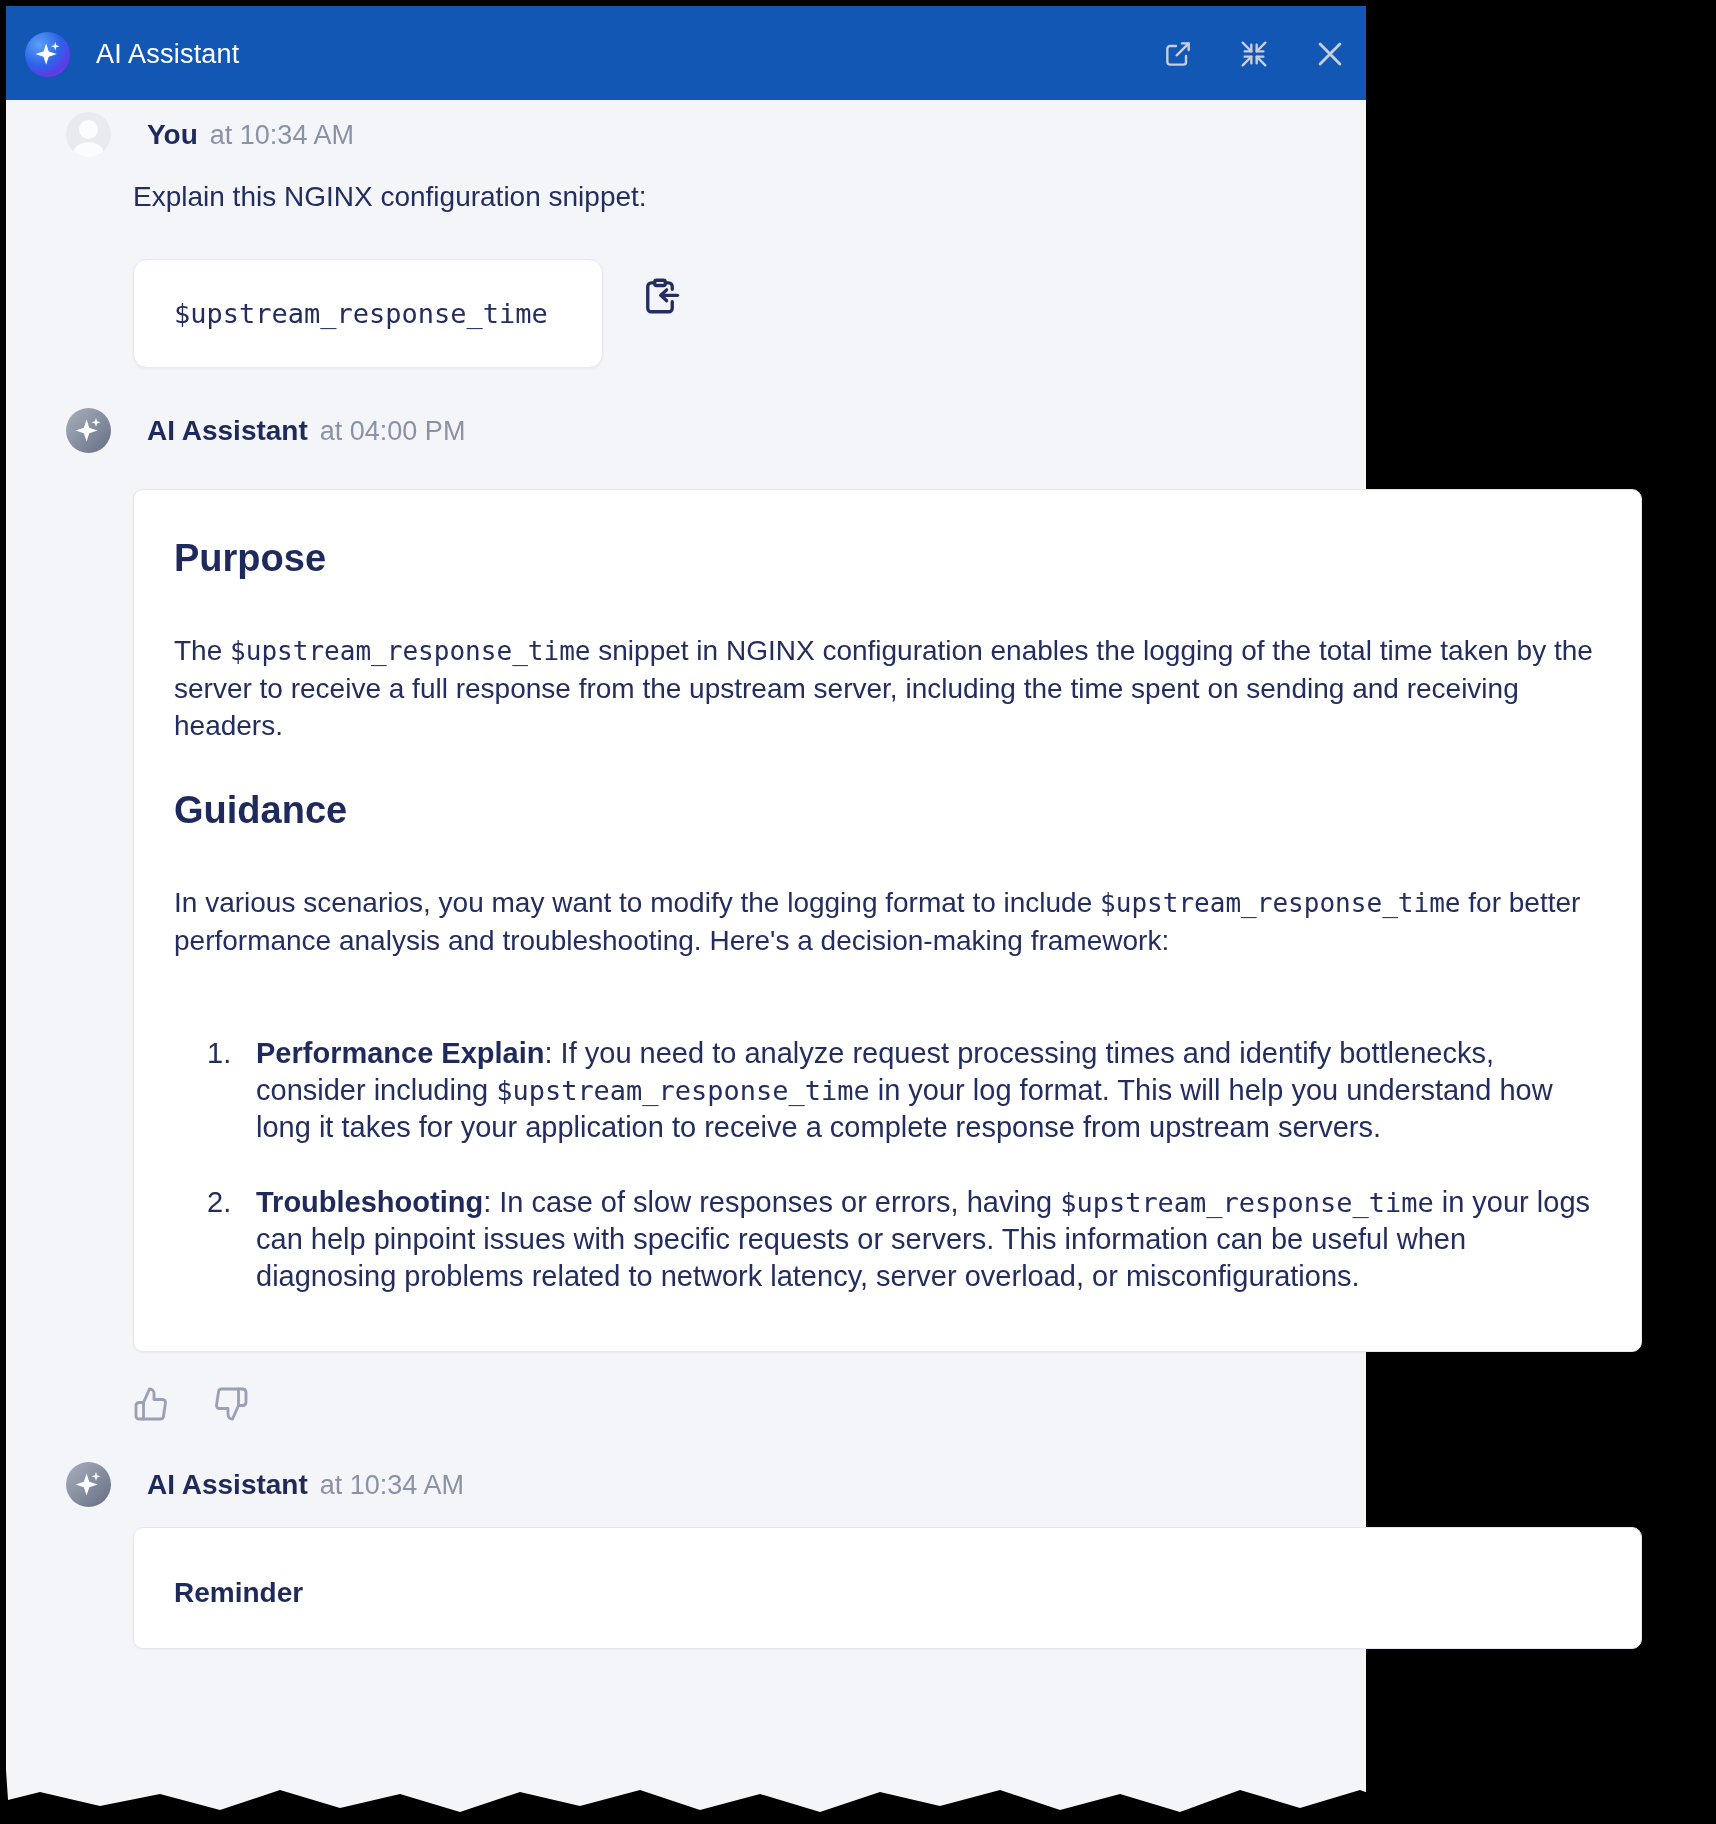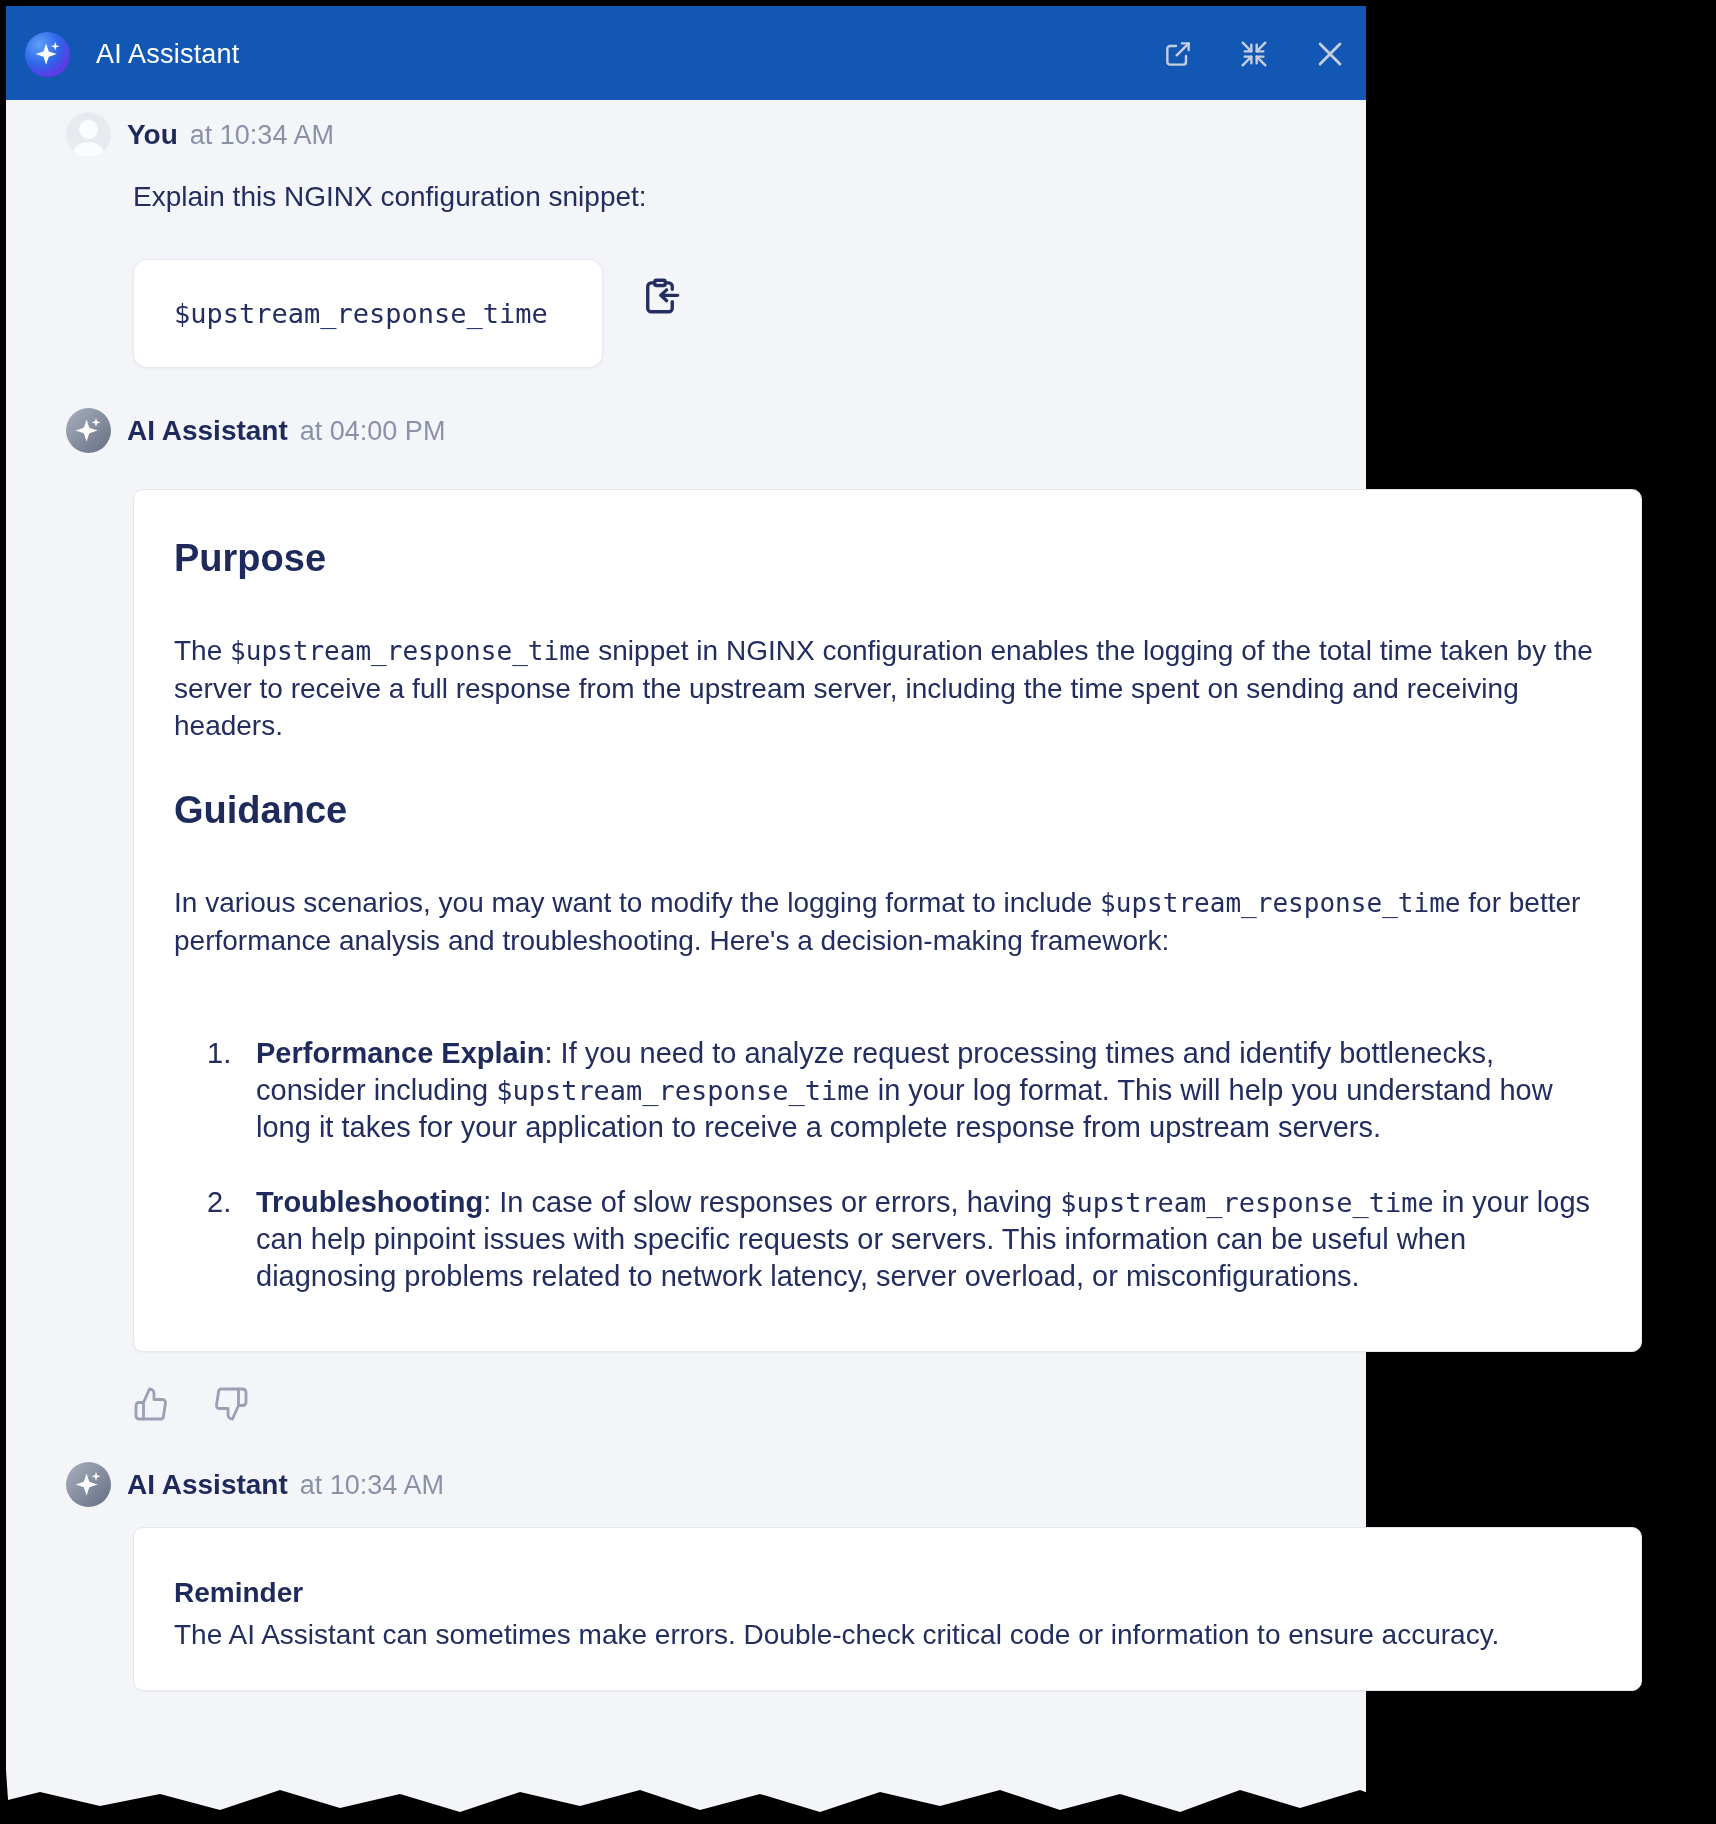--- a/index.html
+++ b/index.html
@@ -34,21 +34,21 @@
   }
   .titlebar-title { color:#FFFFFF; font-size:27px; font-weight:500; margin-left:26px; letter-spacing:.2px; }
   .titlebar-spacer { flex:1; }
   .tb-btn {
     background:none; border:none; width:32px; height:32px; padding:0; cursor:pointer;
     display:flex; align-items:center; justify-content:center; margin-left:44px;
   }
   .tb-btn svg { stroke:#C6CEDF; }
   
   .chat { padding:0 55px 0 66px; }
-  .msg-head { display:flex; align-items:center; gap:16px; }
+  .msg-head { display:flex; align-items:center; gap:36px; }
   .avatar { width:45px; height:45px; border-radius:50%; flex:none; }
   .avatar-you { background:#E8EAEF; position:relative; overflow:hidden; }
   .avatar-you::before {
     content:""; position:absolute; left:13px; top:8px; width:19px; height:19px;
     border-radius:50%; background:#FBFCFE;
   }
   .avatar-you::after {
     content:""; position:absolute; left:7px; top:30px; width:31px; height:24px;
     border-radius:50%; background:#FBFCFE;
   }
@@ -236,18 +236,17 @@
               <path d="M17.8 2.2 L18.6 4.9 L21.3 5.7 L18.6 6.5 L17.8 9.2 L17 6.5 L14.3 5.7 L17 4.9 Z"></path>
             </svg>
           </span>
         </div>
         <div>
           <span class="author">AI Assistant</span><span class="timestamp">at 10:34 AM</span>
         </div>
       </div>
       <div class="card reminder-card">
         <h3>Reminder</h3>
-        <p class="para">The AI Assistant can sometimes make errors. Double-check critical code or information to ensure accuracy.</p>
       </div>
     </section>
 
   </main>
 </div>
 
 </body></html>

